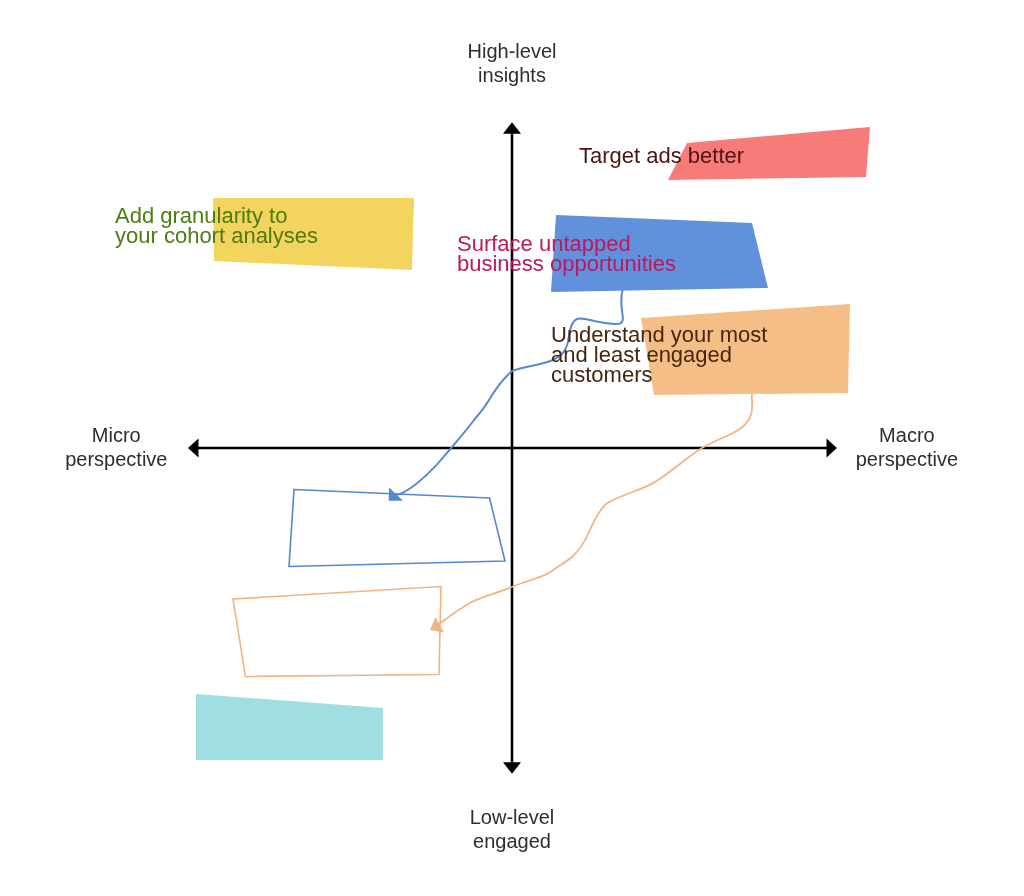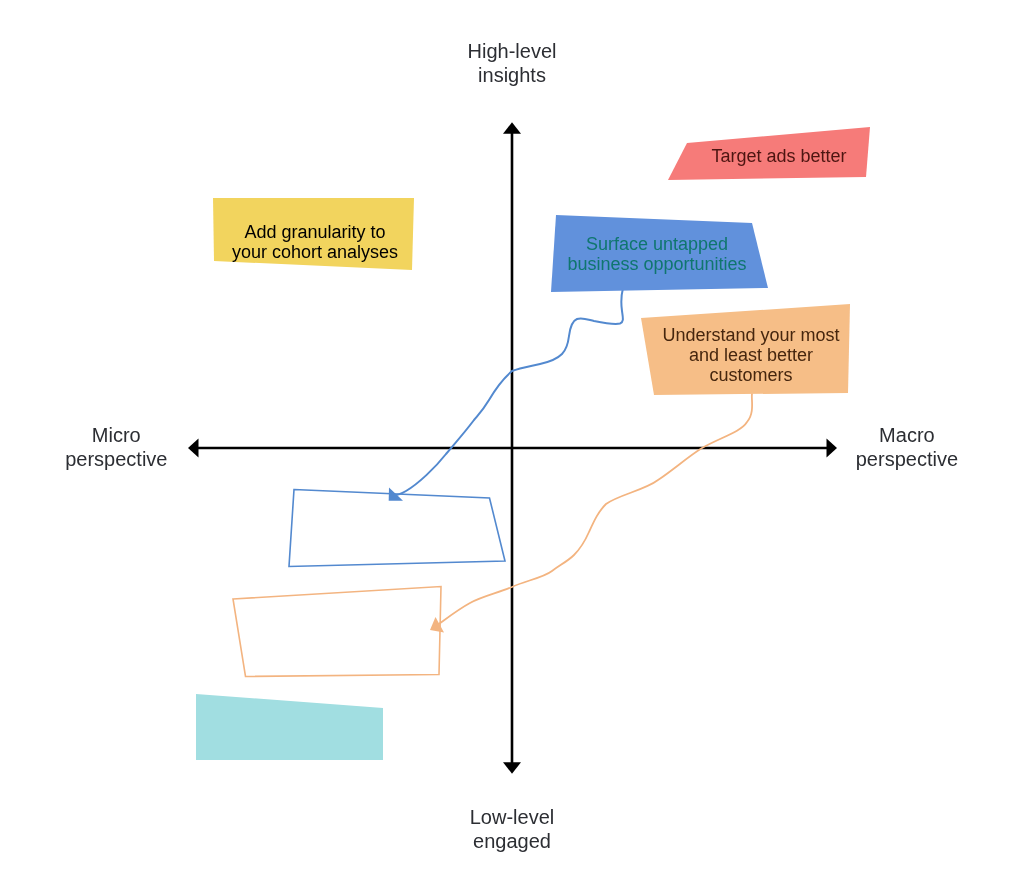--- a/index.html
+++ b/index.html
@@ -8,21 +8,21 @@
     width:1024px; height:896px; overflow:hidden;
     font-family:"Liberation Sans", sans-serif;
     -webkit-font-smoothing:antialiased;
   }
   #stage { position:relative; width:1024px; height:896px; background:#fff;padding-left:31px; }
   svg.layer { position:absolute; left:0; top:0; width:1024px; height:896px; overflow:visible; }
   .txt { position:absolute; white-space:pre-line; }
   .axis-label {
     font-size:20px; line-height:24px; color:#2c2e33; text-align:center;
   }
-  .note-label { font-size:18px; line-height:20px; text-align:center; }
+  .note-label { font-size:22px; line-height:20px; }
 </style>
 </head>
 <body>
 
 <div id="stage">
 
   <svg class="layer" viewBox="0 0 1024 896">
     <g>
       <line x1="512" y1="126" x2="512" y2="770" stroke-width="2.6" stroke="#000000"></line>
       <polygon points="512,122.3 521,133.8 503,133.8" fill="#000000"></polygon>
@@ -56,22 +56,22 @@
 
   <div class="txt axis-label" style="left: 312px; top: 39.3px; width: 400px; color: rgb(44, 46, 51);">High-level
 insights</div>
   <div class="txt axis-label" style="left: 312px; top: 804.9px; width: 400px; color: rgb(44, 46, 51);">Low-level
 engaged</div>
   <div class="txt axis-label" style="left: -83.7px; top: 422.8px; width: 400px; color: rgb(44, 46, 51);">Micro
 perspective</div>
   <div class="txt axis-label" style="left: 706.9px; top: 422.8px; width: 400px; color: rgb(44, 46, 51);">Macro
 perspective</div>
 
-  <div class="txt note-label" style="left: 115px; top: 222px; width: 400px; color: #000000;">Add granularity to
+  <div class="txt note-label" style="left: 115px; top: 206px; width: 400px; color: #4d7c0f;">Add granularity to
 your cohort analyses</div>
   <div class="txt note-label" style="left: 579px; top: 145.5px; width: 400px; color: rgb(77, 21, 17);">Target ads better</div>
-  <div class="txt note-label" style="left: 457px; top: 234.3px; width: 400px; color: #0f766e;">Surface untapped
+  <div class="txt note-label" style="left: 457px; top: 234.3px; width: 400px; color: #be185d;">Surface untapped
 business opportunities</div>
   <div class="txt note-label" style="left: 551px; top: 324.8px; width: 400px; color: rgb(70, 38, 14);">Understand your most
-and least better
+and least engaged
 customers</div>
 
 </div>
 
 </body></html>

